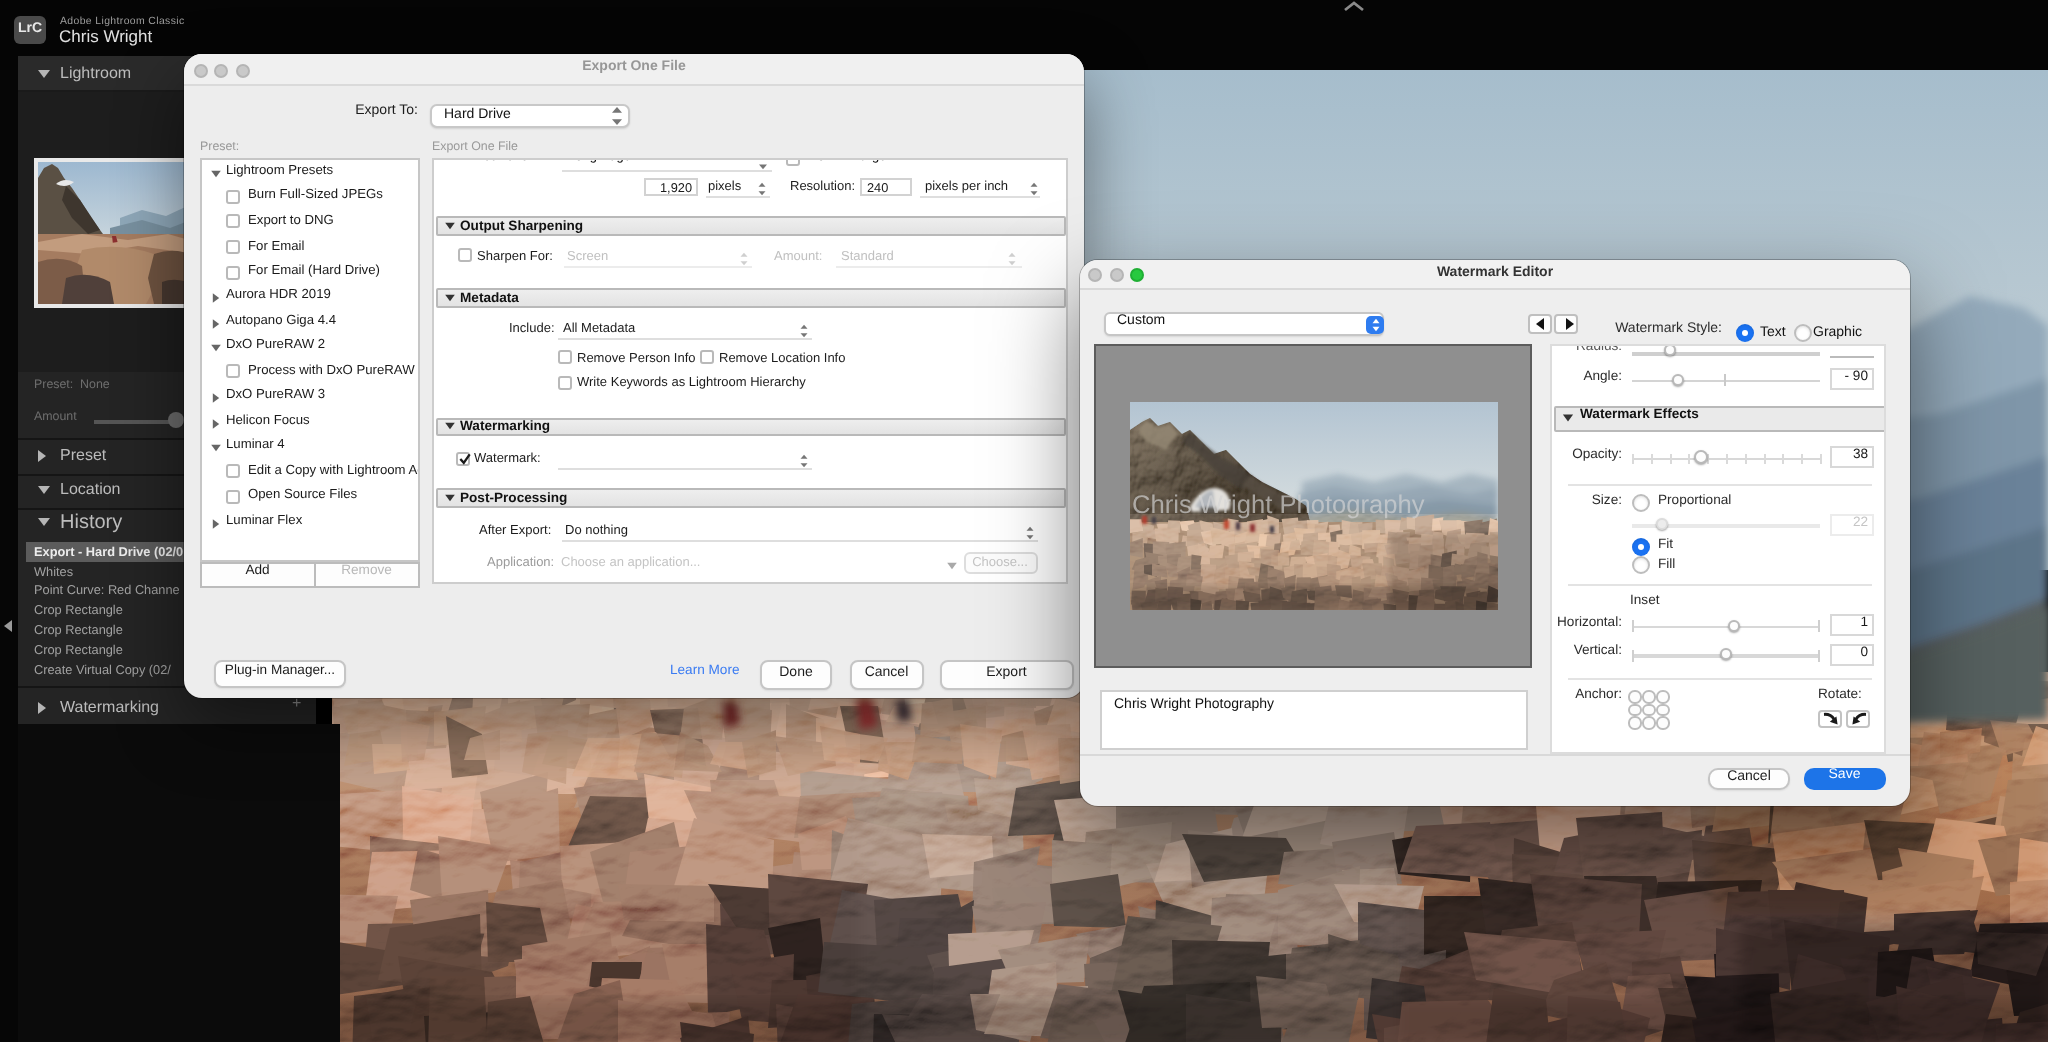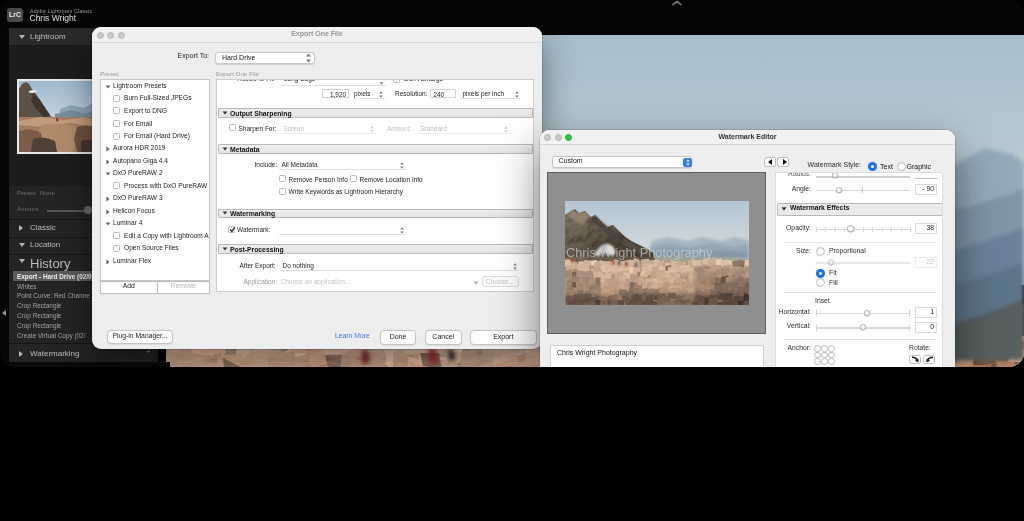--- a/index.html
+++ b/index.html
@@ -1,16 +1,16 @@
 <!DOCTYPE html>
 <html><head><meta charset="utf-8">
 <style>
 html,body{margin:0;padding:0;background:#000;}
 *{box-sizing:border-box;font-family:"Liberation Sans",sans-serif;}
-#stage{position:relative;width:1024px;height:367px;overflow:hidden;background:#000;border-radius:15px;}
+#stage{position:relative;width:1024px;height:521px;overflow:hidden;background:#000;}
 .a{position:absolute;white-space:nowrap;}
 .td{width:0;height:0;border-left:3.5px solid transparent;border-right:3.5px solid transparent;border-top:4.5px solid #555;}
 .tr{width:0;height:0;border-top:3.5px solid transparent;border-bottom:3.5px solid transparent;border-left:4.5px solid #777;}
 .cb{width:7px;height:7px;background:#fff;border:1px solid #b9b9b9;border-radius:1.5px;}
 .vbox{background:#fff;border:1px solid #d2d2d2;font-size:6.8px;color:#1a1a1a;text-align:right;padding-right:2px;}
 .knob{width:6px;height:6px;border-radius:50%;background:#fdfdfd;border:1px solid #b9b9b9;box-shadow:0 0.5px 1px rgba(0,0,0,.35);}
 .track{height:1.5px;background:#cfcfcf;}
 .btn{background:#fdfdfd;border:1px solid #c5c5c5;border-radius:4px;font-size:7px;color:#1c1c1c;text-align:center;box-shadow:0 0.5px 1px rgba(0,0,0,.08);}
 .hdrbar{background:linear-gradient(#eeeeee,#e3e3e3);border:1px solid #b9b9b9;border-radius:1px;}
 .radio{width:9px;height:9px;border-radius:50%;background:#fff;border:1px solid #bdbdbd;box-shadow:inset 0 0.5px 1.5px rgba(0,0,0,.12);}
@@ -619,27 +619,27 @@
  <path d="M62 60 Q70 57 79 62 L79 71 L62 71Z" fill="#46372f"></path>
  <path d="M9 11 q4 -3.5 9 -1 q-4 3.5 -9 1Z" fill="#e8e8e8"></path>
  <path d="M37 37 l2 0 l0.8 3 l-2.4 0.4Z" fill="#8c3030"></path>
 </svg></div>
 <div class="a" style="left:17px;top:189px;font-size:6.2px;color:#6e6e6e;">Preset:&nbsp;&nbsp;None</div>
 <div class="a" style="left:17px;top:205px;font-size:6.2px;color:#6e6e6e;">Amount</div>
 <div class="a" style="left:47px;top:210px;width:42px;height:1.5px;background:#555;"></div>
 <div class="a" style="left:84px;top:206px;width:8px;height:8px;border-radius:50%;background:#6a6a6a;"></div>
 <div class="a" style="left:9px;top:219px;width:149px;height:1px;background:#151515;"></div>
 <div class="a tr" style="left:19px;top:225px;border-left-color:#b5b5b5;"></div>
-<div class="a" style="left:30px;top:223px;font-size:8px;color:#bcbcbc;">Classic</div>
+<div class="a" style="left:30px;top:223px;font-size:8px;color:#bcbcbc;">Preset</div>
 <div class="a" style="left:9px;top:237px;width:149px;height:1px;background:#151515;"></div>
 <div class="a td" style="left:19px;top:243px;border-top-color:#b5b5b5;"></div>
 <div class="a" style="left:30px;top:240px;font-size:8px;color:#bcbcbc;">Location</div>
 <div class="a" style="left:9px;top:254px;width:149px;height:1px;background:#151515;"></div>
 <div class="a td" style="left:19px;top:259px;border-top-color:#b5b5b5;"></div>
-<div class="a" style="left:30px;top:256px;font-size:13px;color:#bcbcbc;">History</div>
+<div class="a" style="left:30px;top:256px;font-size:10px;color:#bcbcbc;">History</div>
 <div class="a" style="left:13px;top:270.5px;width:145px;height:10.5px;background:#5c5c5c;"></div>
 <div class="a" style="left:17px;top:272.5px;font-size:6.4px;font-weight:bold;color:#ededed;white-space:nowrap;">Export - Hard Drive (02/0</div>
 <div class="a" style="left:17px;top:282.5px;font-size:6.4px;color:#a2a2a2;">Whites</div>
 <div class="a" style="left:17px;top:292px;font-size:6.4px;color:#a2a2a2;white-space:nowrap;">Point Curve: Red Channe</div>
 <div class="a" style="left:17px;top:302px;font-size:6.4px;color:#a2a2a2;">Crop Rectangle</div>
 <div class="a" style="left:17px;top:312px;font-size:6.4px;color:#a2a2a2;">Crop Rectangle</div>
 <div class="a" style="left:17px;top:322px;font-size:6.4px;color:#a2a2a2;">Crop Rectangle</div>
 <div class="a" style="left:17px;top:331.5px;font-size:6.4px;color:#a2a2a2;white-space:nowrap;">Create Virtual Copy (02/</div>
 <div class="a" style="left:9px;top:343px;width:149px;height:19px;background:#242424;border-top:1px solid #151515;"></div>
 <div class="a tr" style="left:19px;top:350.5px;border-left-color:#b5b5b5;"></div>

